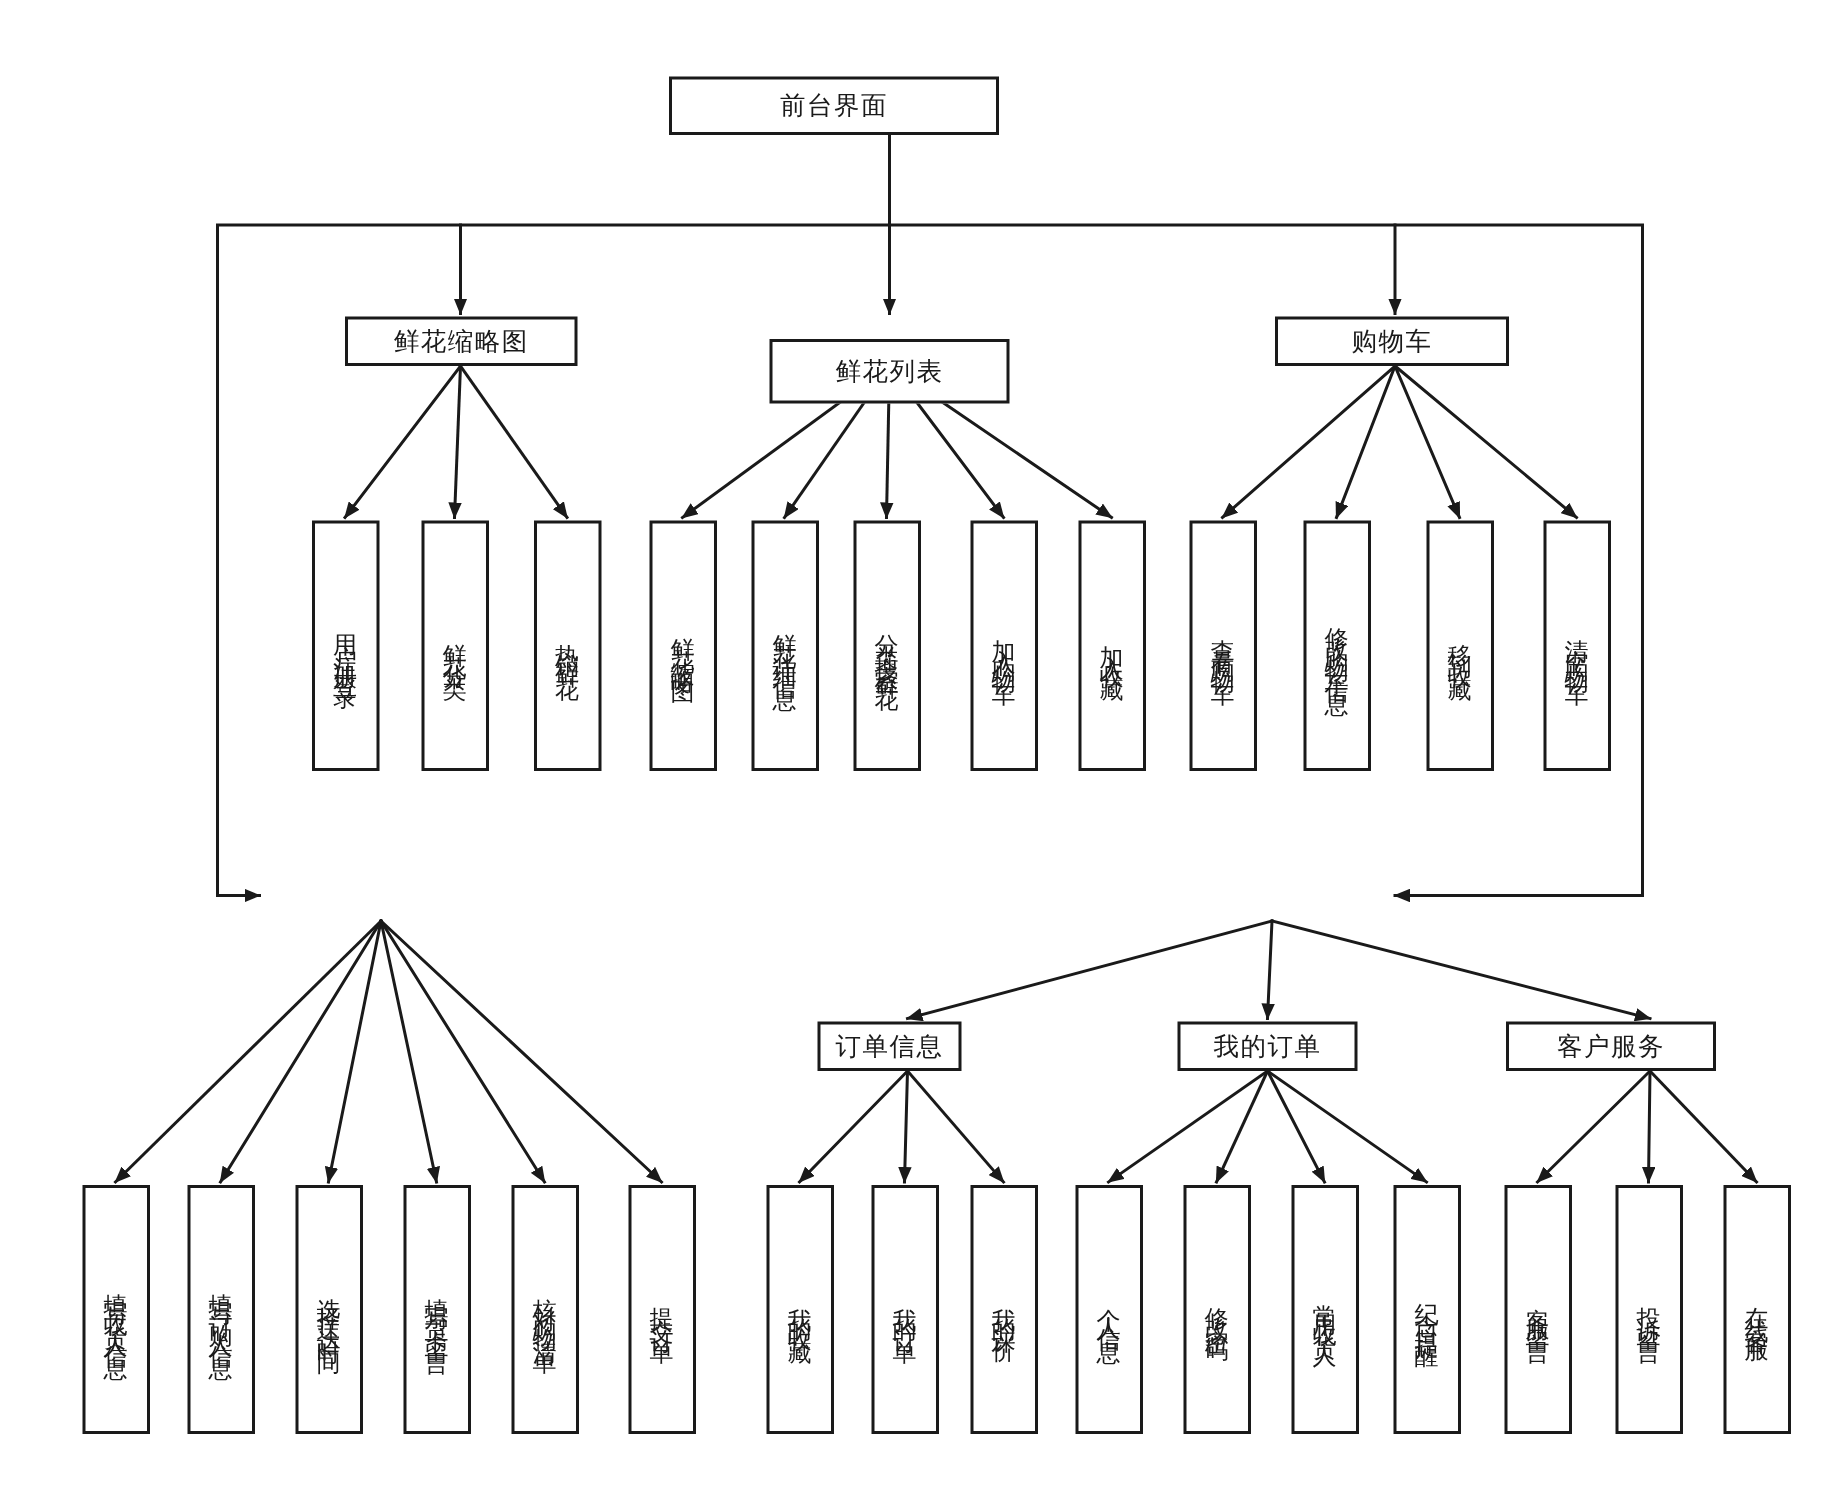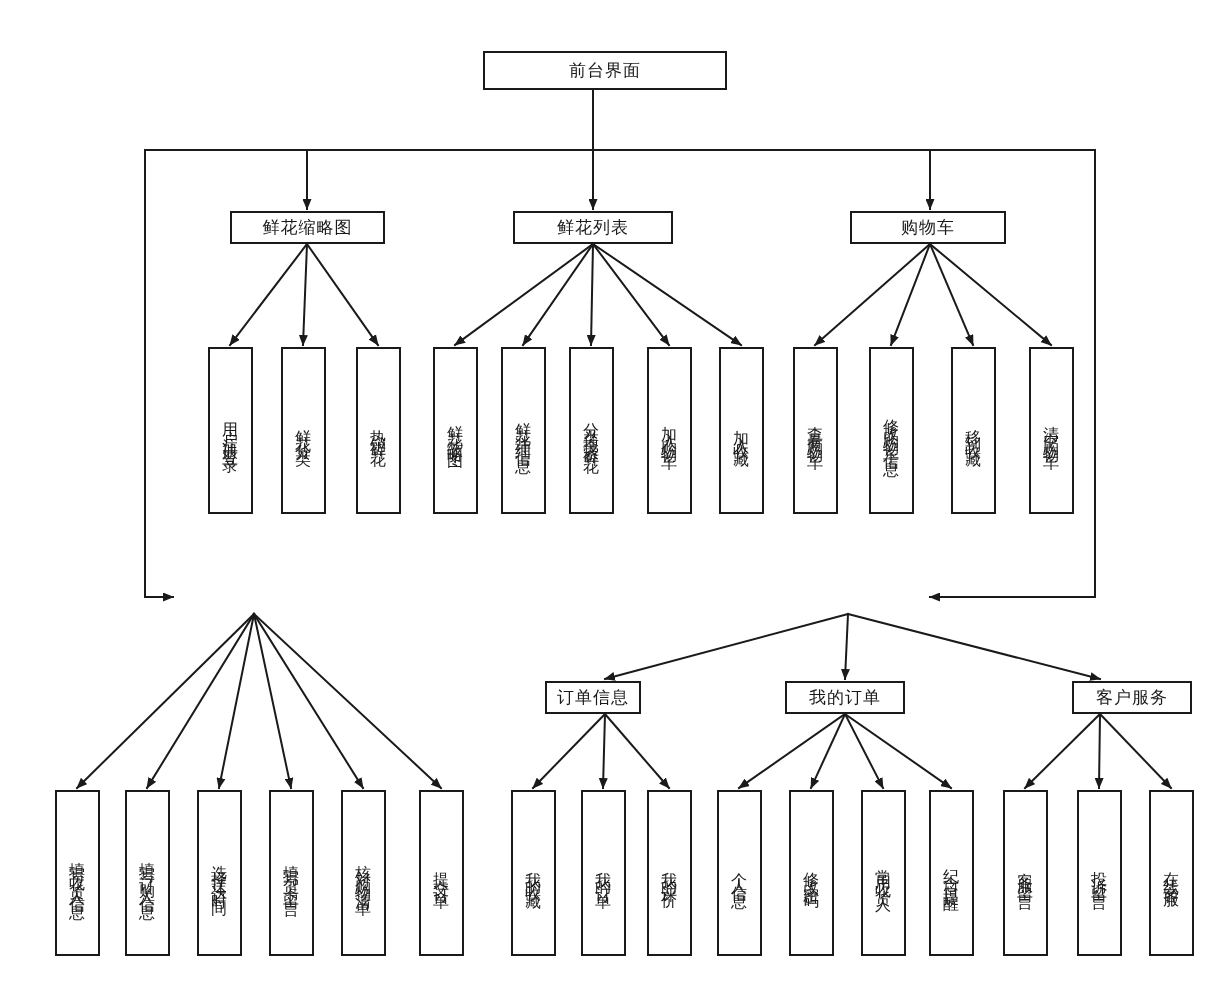--- a/index.html
+++ b/index.html
@@ -107,24 +107,24 @@
       </g>
 
       <g>
         <line x1="1100" y1="714" x2="1025" y2="788" marker-end="url(#arrow)"></line>
         <line x1="1100" y1="714" x2="1099" y2="788" marker-end="url(#arrow)"></line>
         <line x1="1100" y1="714" x2="1171" y2="788" marker-end="url(#arrow)"></line>
       </g>
     </g>
   </svg>
 
-  <div class="hnode" style="left:483px;top:51px;width:244px;height:39px">前台界面</div>
+  <div class="hnode" style="left:446px;top:51px;width:220px;height:39px">前台界面</div>
 
   <div class="hnode" style="left:230px;top:211px;width:155px;height:33px">鲜花缩略图</div>
-  <div class="hnode" style="left:513px;top:211px;width:160px;height:33px">鲜花列表</div>
+  <div class="hnode" style="left:513px;top:226px;width:160px;height:43px">鲜花列表</div>
   <div class="hnode" style="left:850px;top:211px;width:156px;height:33px">购物车</div>
 
   <div class="vnode" style="left:208px;top:347px;width:45px;height:167px">
     <span class="vt">用户注册登录</span>
     </div>
   <div class="vnode" style="left:281px;top:347px;width:45px;height:167px">
     <span class="vt">鲜花分类</span>
     </div>
   <div class="vnode" style="left:356px;top:347px;width:45px;height:167px">
     <span class="vt">热销鲜花</span>
@@ -155,21 +155,21 @@
   <div class="vnode" style="left:951px;top:347px;width:45px;height:167px">
     <span class="vt">移到收藏</span>
     </div>
   <div class="vnode" style="left:1029px;top:347px;width:45px;height:167px">
     <span class="vt">清空购物车</span>
     </div>
 
 
   <div class="hnode" style="left:545px;top:681px;width:96px;height:33px">订单信息</div>
   <div class="hnode" style="left:785px;top:681px;width:120px;height:33px">我的订单</div>
-  <div class="hnode" style="left:1072px;top:681px;width:120px;height:33px">客户服务</div>
+  <div class="hnode" style="left:1004px;top:681px;width:140px;height:33px">客户服务</div>
 
   <div class="vnode wrap" style="left:55px;top:790px;width:45px;height:166px">
     <span class="vt">填写收货人信息</span>
     </div>
   <div class="vnode wrap" style="left:125px;top:790px;width:45px;height:166px">
     <span class="vt">填写订购人信息</span>
     </div>
   <div class="vnode" style="left:197px;top:790px;width:45px;height:166px">
     <span class="vt">选择送达时间</span>
     </div>

